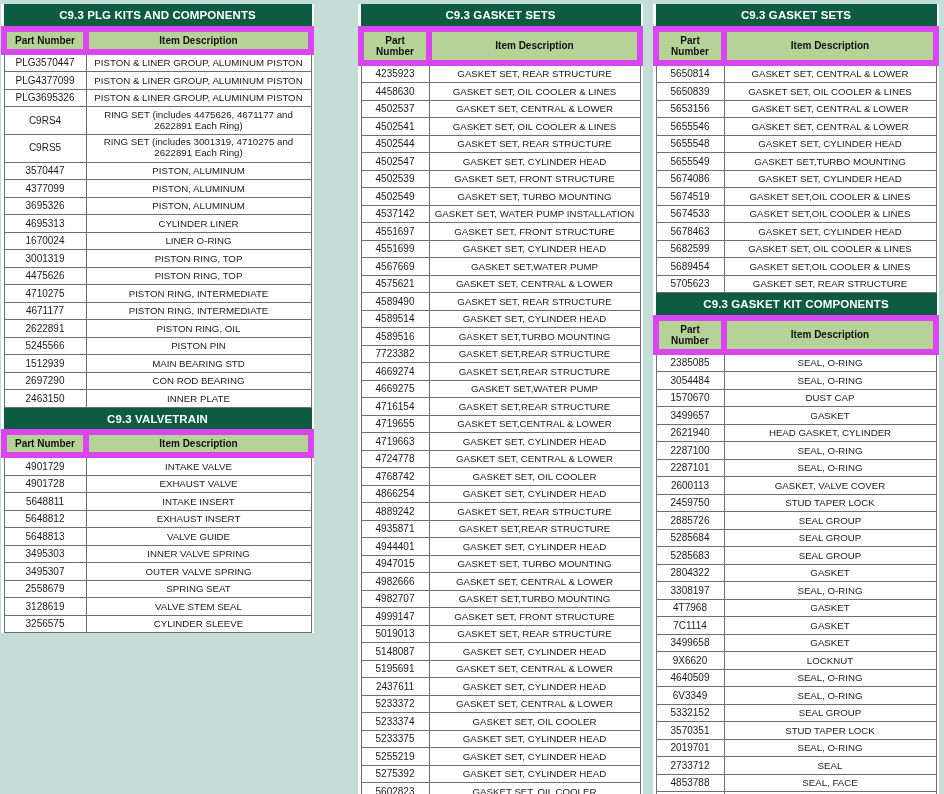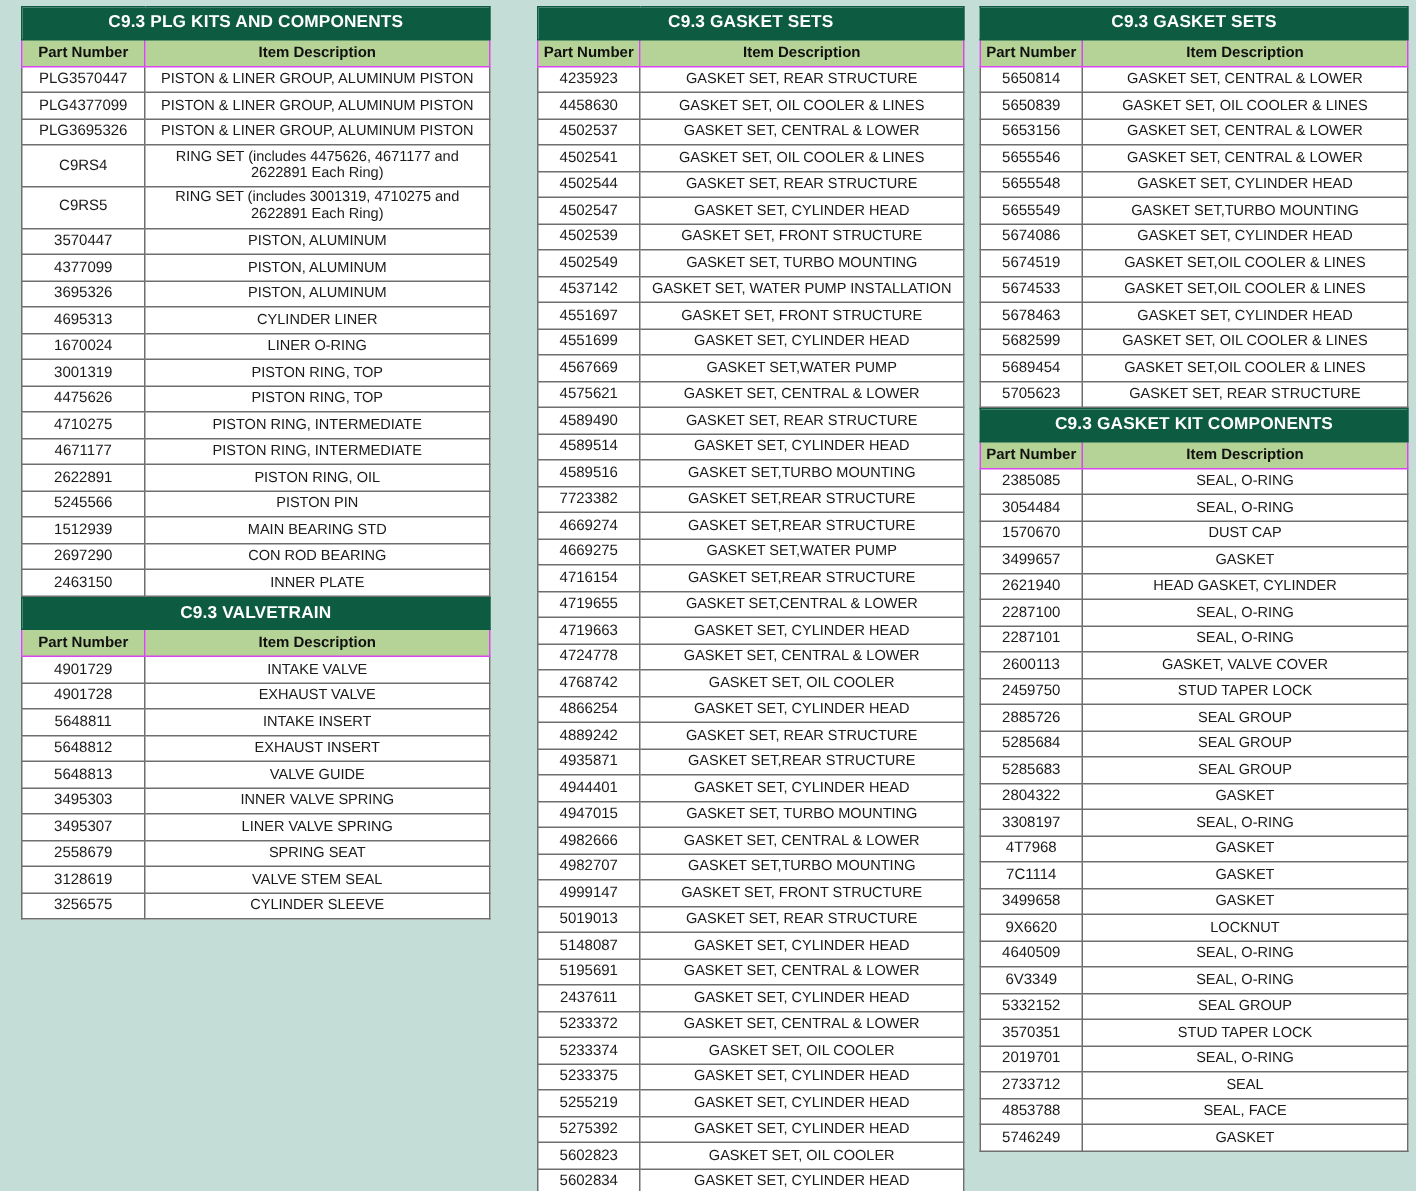--- a/index.html
+++ b/index.html
@@ -17,21 +17,21 @@
   .page {
     position: relative;
     width: 944px;
     height: 794px;
     background: #c4ddd7;
   }
   .col {
     position: absolute;
     top: 4px;
   }
-  .col-1 { left: 14px;  width: 313px; }
+  .col-1 { left: 1px;  width: 313px; }
   .col-2 { left: 358px; width: 285px; }
   .col-3 { left: 653px; width: 286px; }
 
   table.parts {
     width: 100%;
     border-collapse: collapse;
     table-layout: fixed;
     background: #ffffff;
     border: 1px solid #6e6e6e;
   }
@@ -48,21 +48,21 @@
     border: 1px solid #0d5c42;
     line-height: 1.1;
   }
   .col-head td {
     background: #b6d397;
     color: #111111;
     font-weight: bold;
     font-size: 10px;
     text-align: center;
     padding: 3px 2px;
-    border: 1px solid #d946ef;
+    border: 6px solid #d946ef;
     line-height: 1.1;
   }
   tr.row td {
     font-size: 10px;
     color: #1a1a1a;
     text-align: center;
     padding: 2.5px 2px;
     border: 1px solid #6e6e6e;
     background: #ffffff;
     line-height: 1.15;
@@ -204,21 +204,21 @@
           <tr class="row">
             <td>5648813</td>
             <td class="desc">VALVE GUIDE</td>
           </tr>
           <tr class="row">
             <td>3495303</td>
             <td class="desc">INNER VALVE SPRING</td>
           </tr>
           <tr class="row">
             <td>3495307</td>
-            <td class="desc">LINER VALVE SPRING</td>
+            <td class="desc">OUTER VALVE SPRING</td>
           </tr>
           <tr class="row">
             <td>2558679</td>
             <td class="desc">SPRING SEAT</td>
           </tr>
           <tr class="row">
             <td>3128619</td>
             <td class="desc">VALVE STEM SEAL</td>
           </tr>
           <tr class="row">

